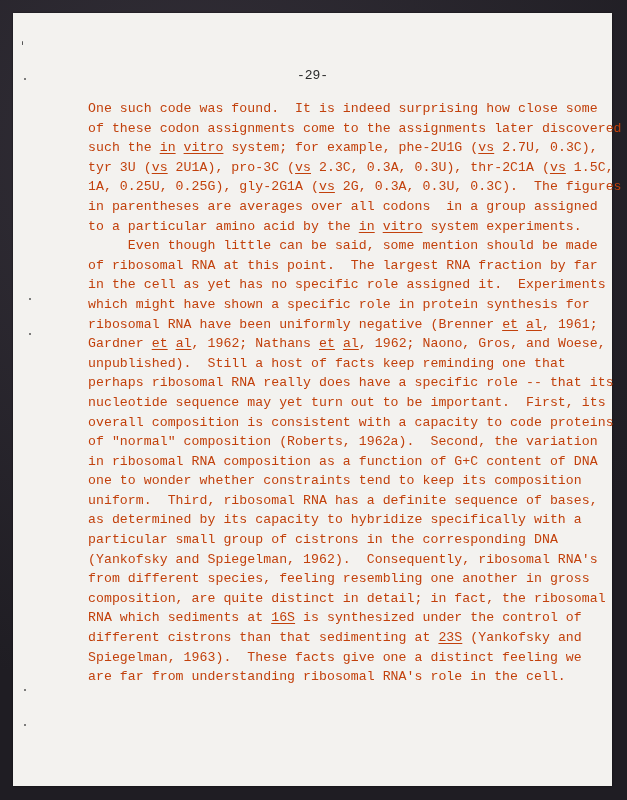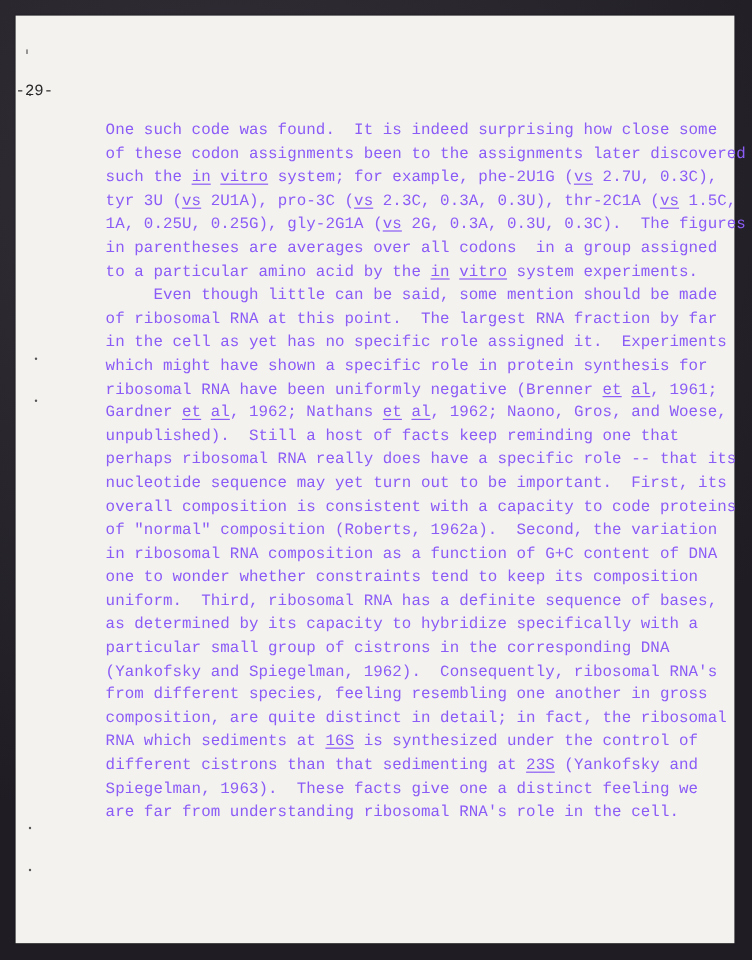--- a/index.html
+++ b/index.html
@@ -13,48 +13,49 @@
       position: absolute; left: 13px; top: 13px;
       width: 599px; height: 773px;
       background: #f3f2ef;
       box-shadow: 0 0 2px rgba(0,0,0,0.6);
     }
     .mark {
       position: absolute; width: 2px; height: 2px; background: #555; border-radius: 1px;
     }
     .page-number {
       position: absolute; left: 0; width: 100%; top: 55px;
+      text-align: center;
       font-family: "Liberation Mono", "DejaVu Sans Mono", monospace;
       font-size: 13px; color: #2a2a2a;
     }
     .body-text {
       position: absolute; left: 75px; top: 86px; width: 510px;
       font-family: "Liberation Mono", "DejaVu Sans Mono", monospace;
-      font-size: 13.2px; line-height: 19.6px; color: #8b5cf6;
+      font-size: 13.2px; line-height: 19.6px; color: #c2410c;
       letter-spacing: 0.05px;
     }
     .line { white-space: pre; display: block; height: 19.6px; }
     .u { text-decoration: underline; text-underline-offset: 2px; }
   </style>
 </head>
 <body>
 
 <div class="sheet">
   <span class="mark" style="left:9px; top:28px; height:4px; width:1px;"></span>
   <span class="mark" style="left:11px; top:65px;"></span>
   <span class="mark" style="left:16px; top:285px;"></span>
   <span class="mark" style="left:16px; top:320px;"></span>
   <span class="mark" style="left:11px; top:676px;"></span>
   <span class="mark" style="left:11px; top:711px;"></span>
 
   <div class="page-number">-29-</div>
 
   <div class="body-text" id="body-text">
       <span class="line"><span>One such code was found.  It is indeed surprising how close some</span></span>
-      <span class="line"><span>of these codon assignments been to the assignments later discovered</span></span>
+      <span class="line"><span>of these codon assignments come to the assignments later discovered</span></span>
       <span class="line"><span>such the </span><span class="u">in</span><span> </span><span class="u">vitro</span><span> system; for example, phe-2U1G (</span><span class="u">vs</span><span> 2.7U, 0.3C),</span></span>
       <span class="line"><span>tyr 3U (</span><span class="u">vs</span><span> 2U1A), pro-3C (</span><span class="u">vs</span><span> 2.3C, 0.3A, 0.3U), thr-2C1A (</span><span class="u">vs</span><span> 1.5C,</span></span>
       <span class="line"><span>1A, 0.25U, 0.25G), gly-2G1A (</span><span class="u">vs</span><span> 2G, 0.3A, 0.3U, 0.3C).  The figures</span></span>
       <span class="line"><span>in parentheses are averages over all codons  in a group assigned</span></span>
       <span class="line"><span>to a particular amino acid by the </span><span class="u">in</span><span> </span><span class="u">vitro</span><span> system experiments.</span></span>
       <span class="line"><span>     Even though little can be said, some mention should be made</span></span>
       <span class="line"><span>of ribosomal RNA at this point.  The largest RNA fraction by far</span></span>
       <span class="line"><span>in the cell as yet has no specific role assigned it.  Experiments</span></span>
       <span class="line"><span>which might have shown a specific role in protein synthesis for</span></span>
       <span class="line"><span>ribosomal RNA have been uniformly negative (Brenner </span><span class="u">et</span><span> </span><span class="u">al</span><span>, 1961;</span></span>

